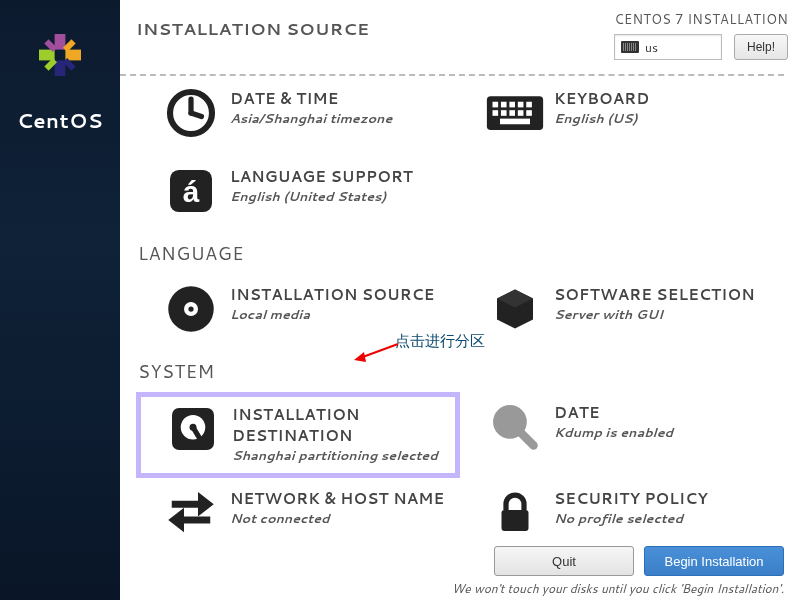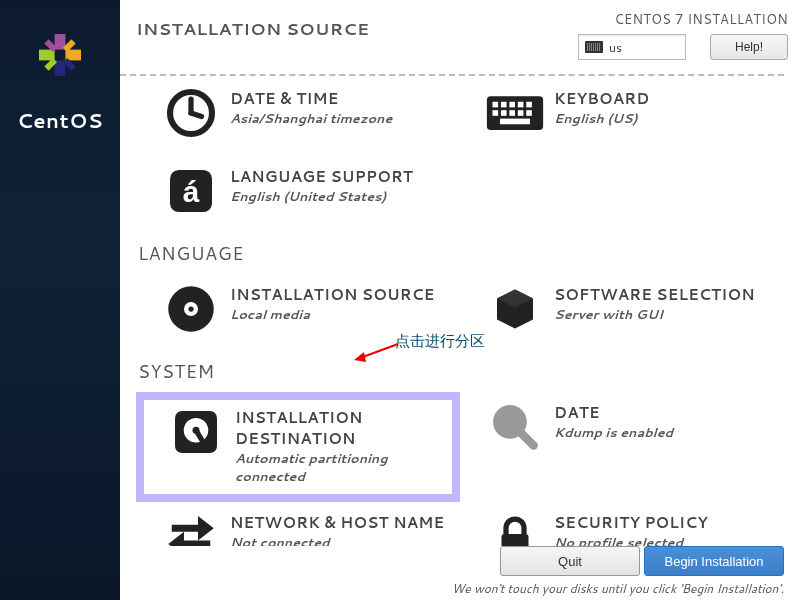--- a/index.html
+++ b/index.html
@@ -6,38 +6,38 @@
 body { font-family: "Cantarell", "DejaVu Sans", sans-serif; background: #fff; width: 800px; height: 600px; overflow: hidden; position: relative; }
 .sidebar { position: absolute; left: 0; top: 0; width: 120px; height: 600px; background: linear-gradient(180deg,#0c1a2e 0%,#0f2238 40%,#0a1628 100%); display: flex; justify-content: center; padding-top: 25px; }
 .logo-wrap { text-align: center; }
 .logo-svg { width: 60px; height: 60px; margin: 0 auto; display: block; }
 .logo-text { color: #fff; font-weight: bold; font-size: 20px; margin-top: 21px; letter-spacing: 0.5px; }
 .main { position: absolute; left: 120px; top: 0; right: 0; bottom: 0; background: #fff; }
 .header { position: relative; height: 72px; padding: 8px 16px 0 16px; }
 .header-title { font-size: 17px; font-weight: 600; color: #555; letter-spacing: 0.3px; position: absolute; left: 16px; top: 16px; }
 .header-right { position: absolute; right: 12px; top: 10px; text-align: right; }
 .header-sub { font-size: 13px; color: #555; font-weight: 500; letter-spacing: 0.3px; margin-bottom: 6px; }
-.header-ctrls { display: flex; gap: 24px; justify-content: flex-end; }
+.header-ctrls { display: flex; gap: 12px; justify-content: flex-end; }
 .lang-box { width: 108px; height: 26px; background: #fff; border: 1px solid #bbb; box-shadow: inset 0 1px 2px rgba(0,0,0,.1); display: flex; align-items: center; padding: 0 6px; font-size: 12px; color: #333; }
 .kb-mini { width: 18px; height: 12px; background: #333; border-radius: 1px; margin-right: 6px; position: relative; }
 .kb-mini::before { content:''; position:absolute; inset:2px; background: repeating-linear-gradient(90deg,#fff 0 1px,#333 1px 2px); opacity:.4; }
-.btn { height: 26px; padding: 0 24px; border: 1px solid #aaa; background: linear-gradient(#f7f7f7,#e6e6e6); border-radius: 3px; font-size: 12px; color: #333; cursor: pointer; display: inline-flex; align-items: center; justify-content: center; }
+.btn { height: 26px; padding: 0 12px; border: 1px solid #aaa; background: linear-gradient(#f7f7f7,#e6e6e6); border-radius: 3px; font-size: 12px; color: #333; cursor: pointer; display: inline-flex; align-items: center; justify-content: center; }
 .divider-pos { position:absolute; left:0; right:16px; top:74px; border-top:2px dashed #bbb; }
 .content { position: absolute; top: 78px; left: 0; right: 0; bottom: 54px; overflow: hidden; padding: 0 16px; }
 .section-h { font-size: 18px; color: #555; font-weight: 500; letter-spacing: 0.5px; margin: 6px 0 8px 2px; }
 .grid { display: flex; flex-wrap: wrap; }
 .spoke { width: 50%; display: flex; padding: 4px 4px 12px 24px; cursor: pointer; }
-.spoke.highlight { border: 8px solid #c4b5fd; padding: 1px 1px 9px 21px; margin-bottom: 0; }
+.spoke.highlight { border: 5px solid #c4b5fd; padding: 1px 1px 9px 21px; margin-bottom: 0; }
 .ico { width: 62px; height: 62px; display: flex; align-items: center; justify-content: center; flex-shrink: 0; }
 .ico.gray svg path, .ico.gray svg rect, .ico.gray svg circle { fill: #999 !important; stroke: #999 !important; }
 .spoke-text { padding-left: 8px; padding-top: 6px; }
 .spoke-title { font-size: 15px; font-weight: 600; color: #444; letter-spacing: 0.2px; }
 .spoke-sub { font-size: 13px; font-style: italic; color: #555; font-weight: bold; }
 .footer { position: absolute; left: 120px; right: 0; bottom: 0; height: 60px; padding: 6px 16px; display: flex; flex-direction: column; align-items: flex-end; gap: 4px; }
-.footer-btns { display: flex; gap: 4px; }
+.footer-btns { display: flex; gap: 10px; }
 .btn-wide { width: 140px; height: 30px; border: 1px solid #999; background: linear-gradient(#f6f6f6,#e3e3e3); border-radius: 3px; font-size: 13px; color: #333; cursor: pointer; }
 .btn-primary { background: linear-gradient(#4a90d9,#3a7fc7); border: 1px solid #2a6fb8; color: #fff; }
 .footer-note { font-size: 12px; font-style: italic; color: #555; }
 .annotation { position: absolute; color: #0c4a6e; font-size: 15px; font-family: "SimSun","Microsoft YaHei",sans-serif; pointer-events: none; }
 .arrow { position: absolute; pointer-events: none; }
 </style>
 </head>
 <body>
 
 <div class="sidebar">
@@ -165,21 +165,21 @@
         <div class="ico">
           <svg viewBox="0 0 64 64" width="56" height="56">
               <rect x="8" y="8" width="48" height="48" rx="8" fill="#222"></rect>
               <circle cx="32" cy="30" r="14" fill="#fff"></circle>
               <circle cx="32" cy="30" r="4" fill="#222"></circle>
               <path d="M44 50 L32 30" stroke="#222" stroke-width="6" stroke-linecap="round"></path>
             </svg>
         </div>
         <div class="spoke-text">
           <div class="spoke-title">INSTALLATION DESTINATION</div>
-          <div class="spoke-sub">Automatic partitioning connected</div>
+          <div class="spoke-sub">Shanghai partitioning selected</div>
         </div>
       </div>
       <div class="spoke">
         <div class="ico gray">
           <svg viewBox="0 0 64 64" width="54" height="54">
               <circle cx="26" cy="26" r="16" fill="none" stroke="#999" stroke-width="8"></circle>
               <line x1="38" y1="38" x2="54" y2="54" stroke="#999" stroke-width="10" stroke-linecap="round"></line>
               <path d="M18 26 L24 20 L30 28 L34 22" stroke="#999" stroke-width="3" fill="none"></path>
             </svg>
         </div>

